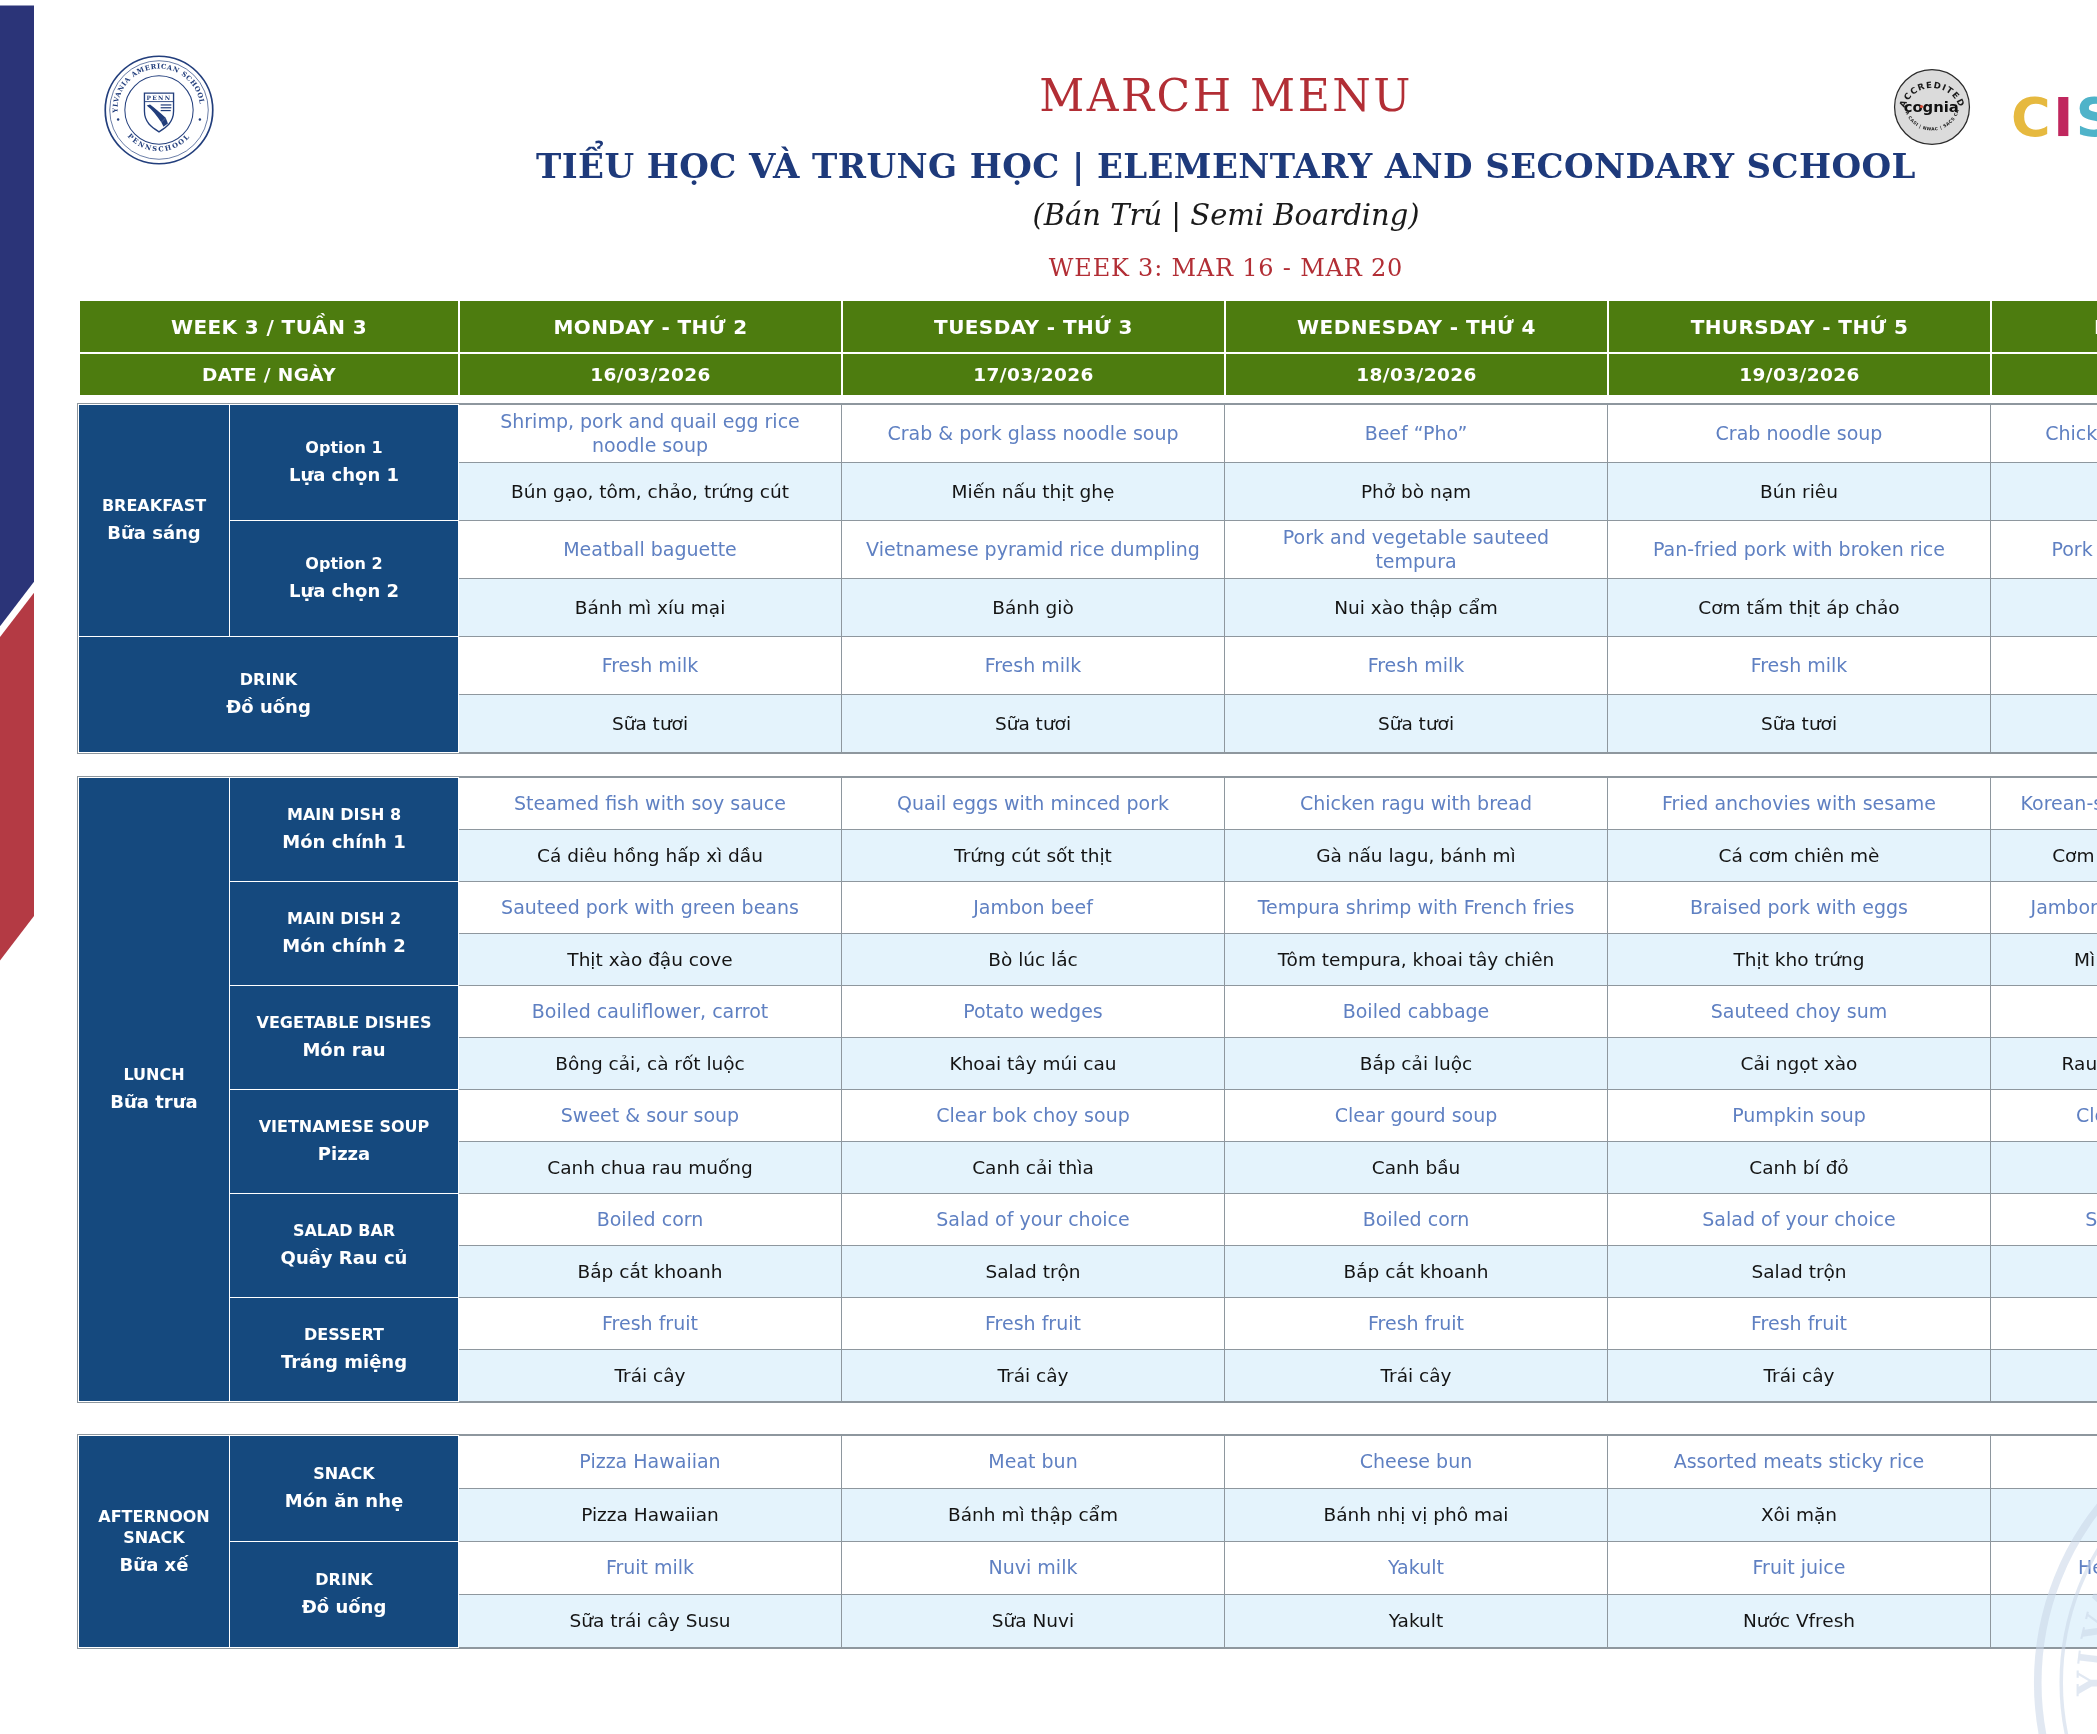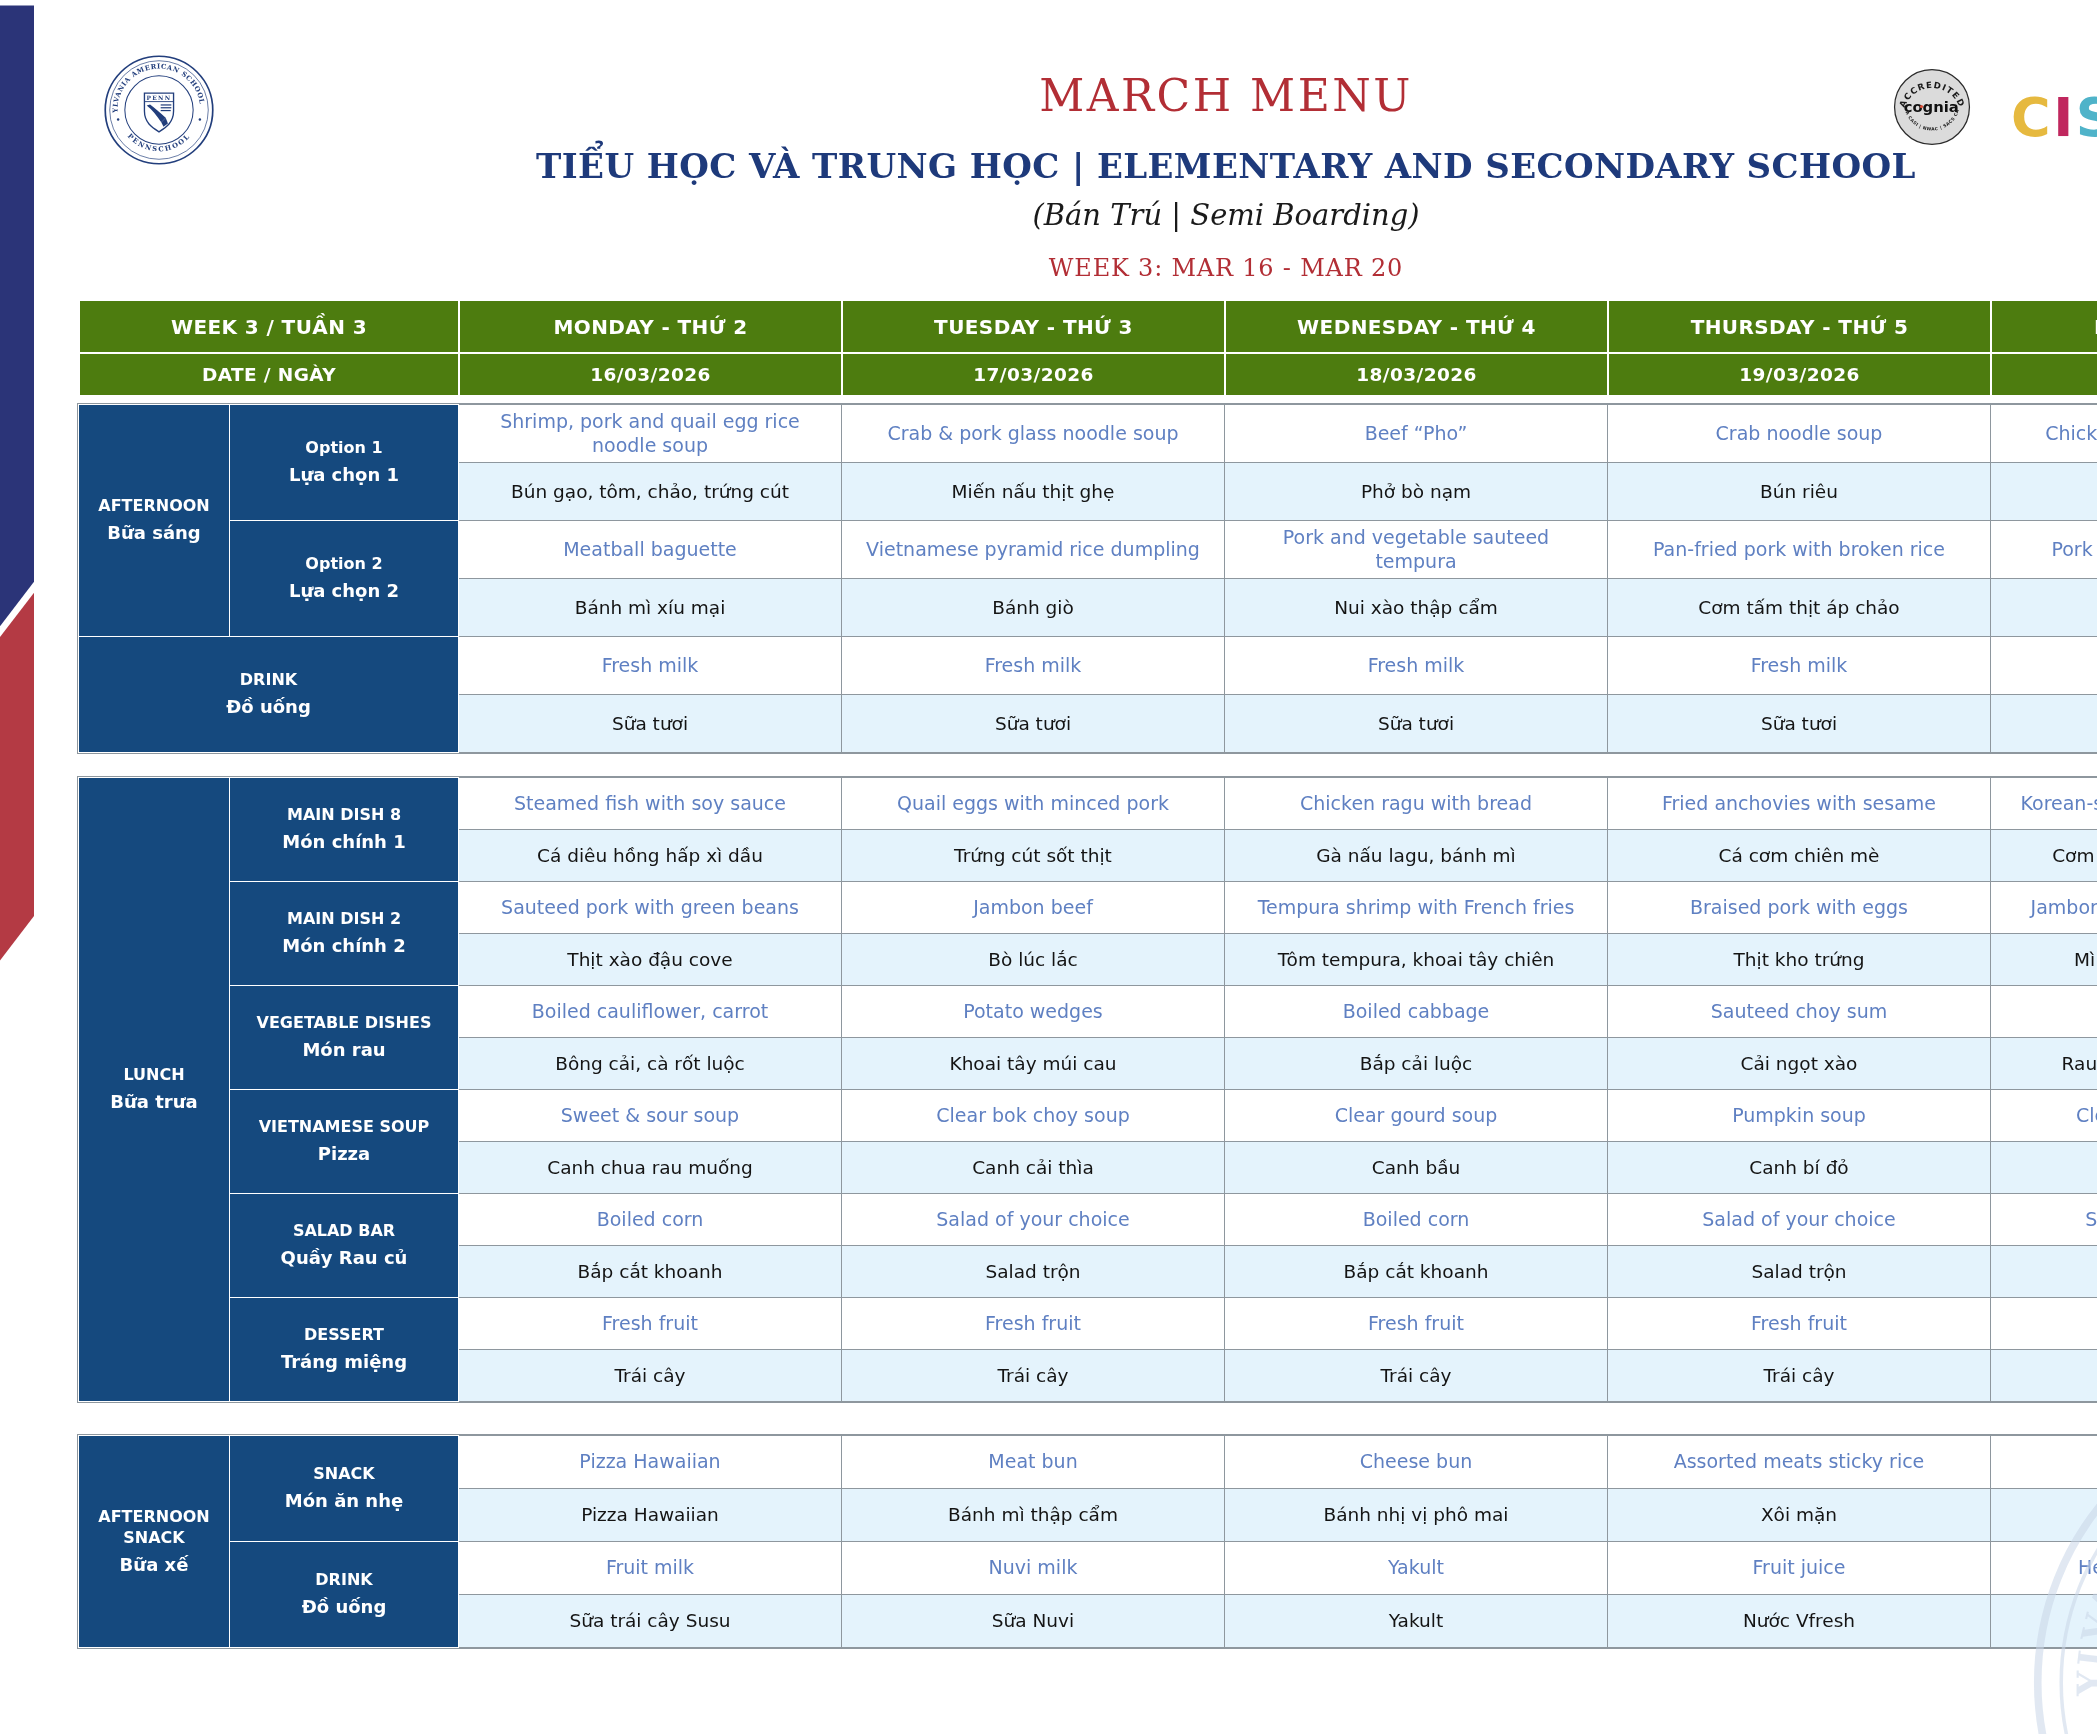--- a/index.html
+++ b/index.html
@@ -158,21 +158,21 @@
         <col style="width:229px">
         <col style="width:383px">
         <col style="width:383px">
         <col style="width:383px">
         <col style="width:383px">
         <col style="width:383px">
       </colgroup>
     <tbody>
         <tr>
       <td class="nav" rowspan="4">
-        <div class="t1">AFTERNOON</div>
+        <div class="t1">BREAKFAST</div>
             <div class="t2">Bữa sáng</div>
       </td>
       <td class="nav" rowspan="2">
         <div class="t1">Option 1</div>
             <div class="t2">Lựa chọn 1</div>
       </td>
       <td class="en">Shrimp, pork and quail egg rice noodle soup</td>
       <td class="en">Crab &amp; pork glass noodle soup</td>
       <td class="en">Beef “Pho”</td>
       <td class="en">Crab noodle soup</td>

